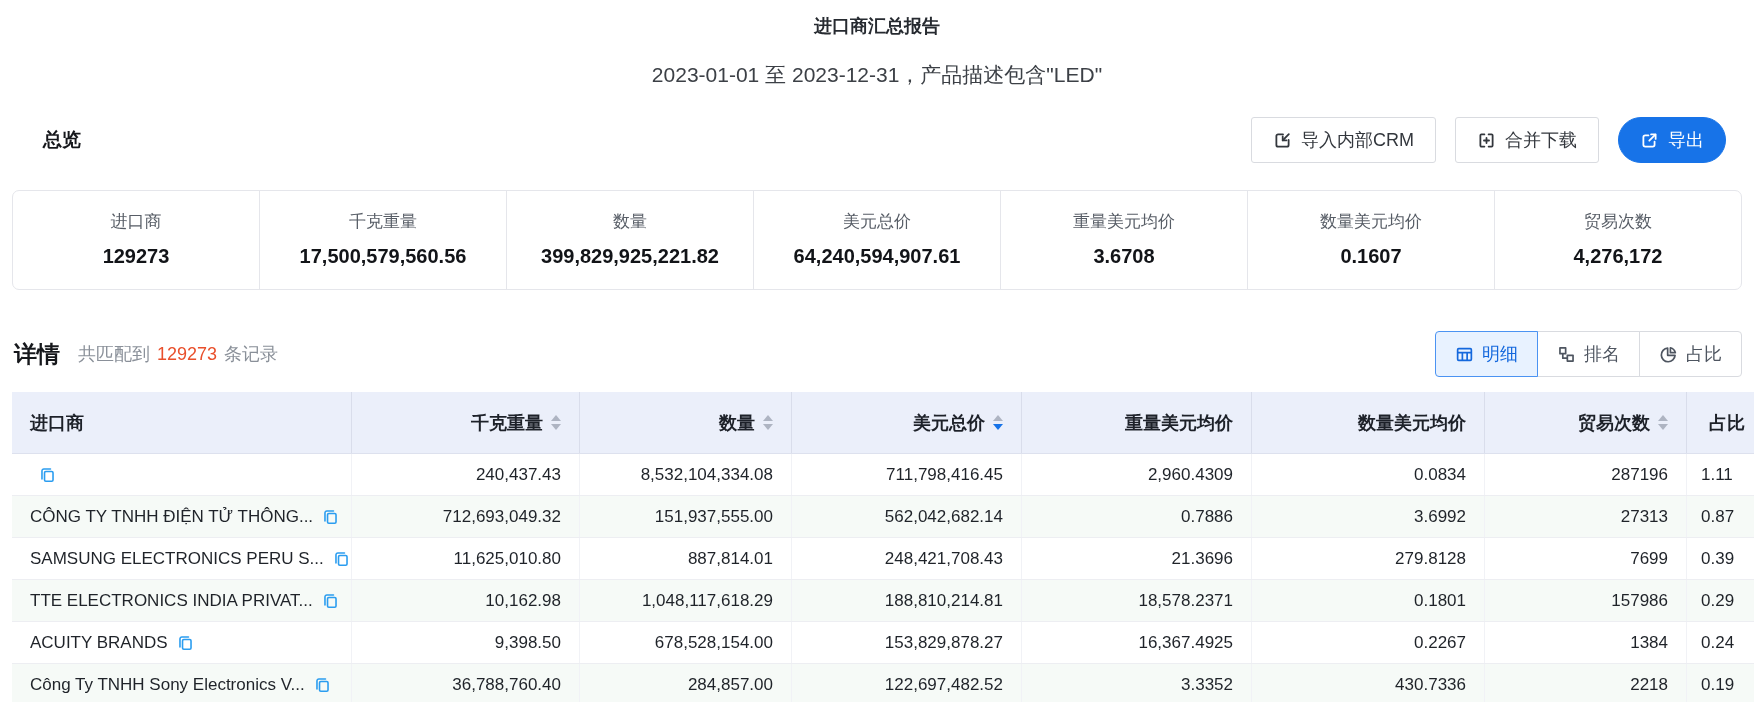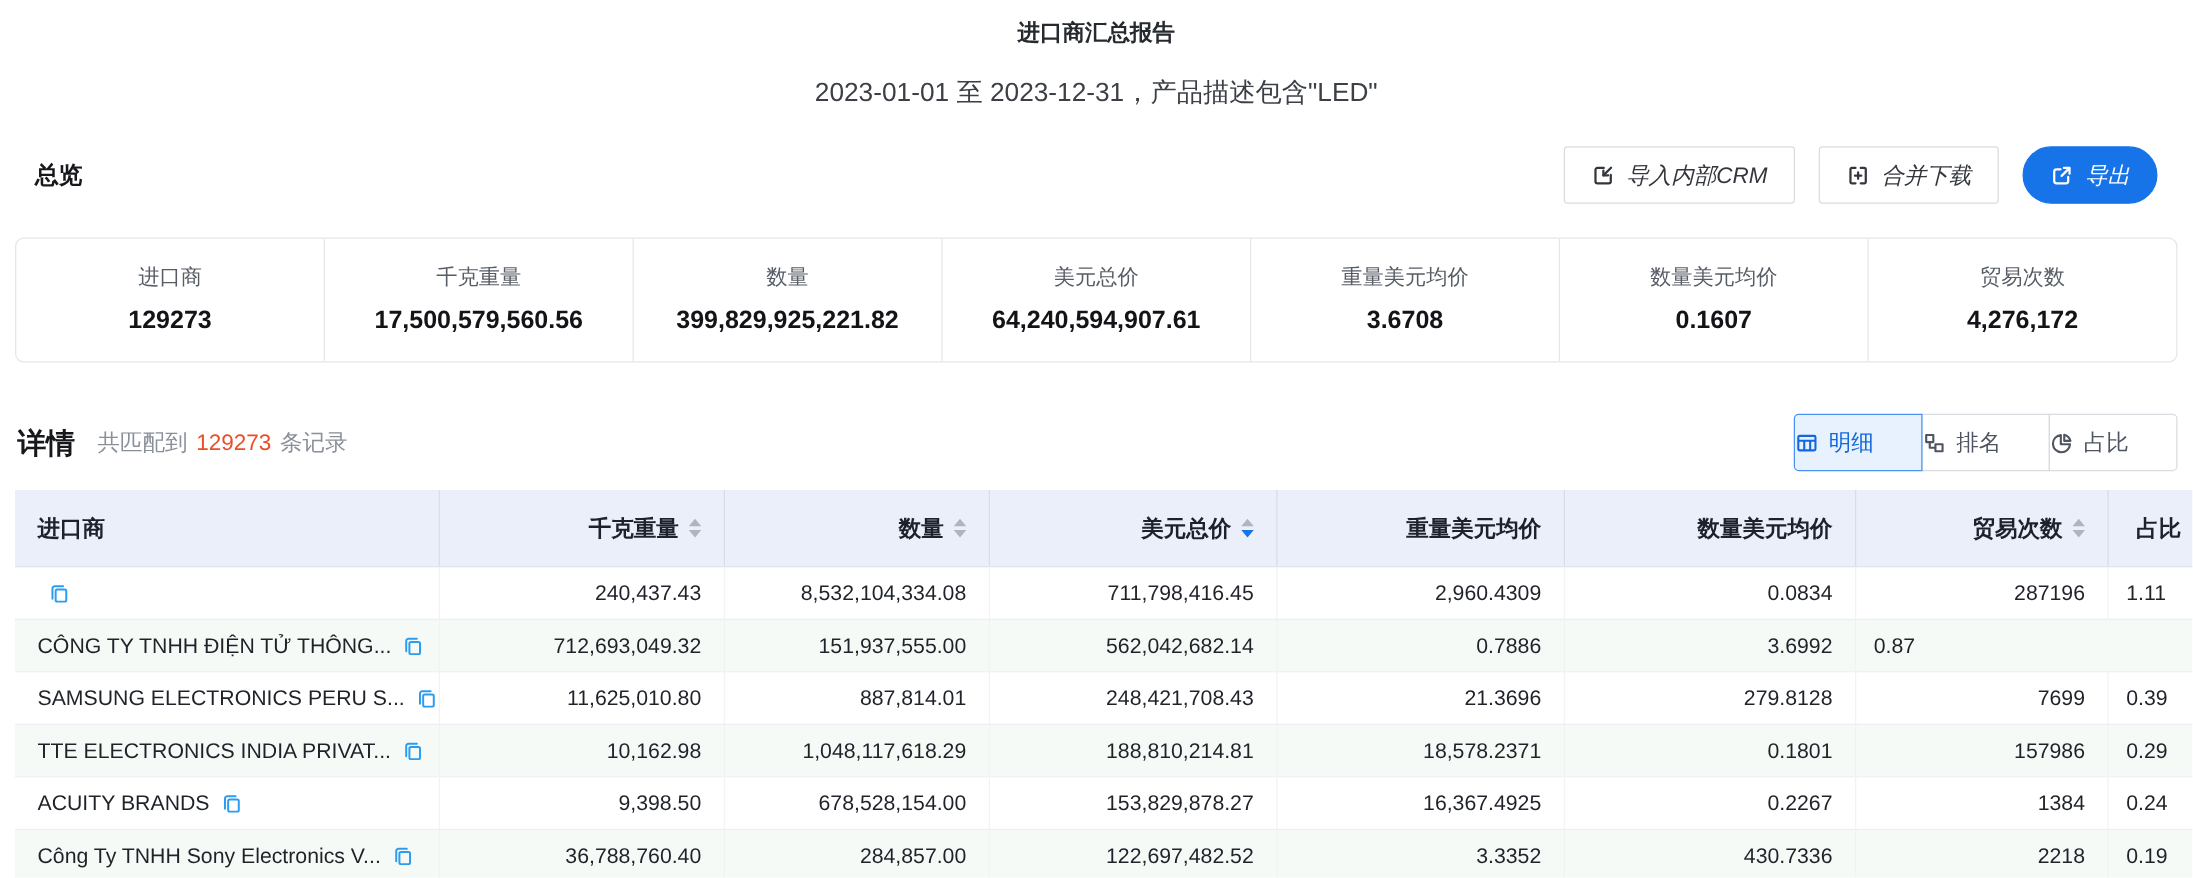--- a/index.html
+++ b/index.html
@@ -8,27 +8,27 @@
     font-family:"Liberation Sans","DejaVu Sans",sans-serif;
     color:#1f2329;-webkit-font-smoothing:antialiased;
   }
   .page{width:1754px;height:702px;position:relative;}
 
   
   .report-title{margin-top:8px;text-align:center;font-size:18px;font-weight:600;color:#262a30;line-height:36px;}
   .report-subtitle{margin-top:16px;text-align:center;font-size:21px;color:#3c4046;line-height:30px;}
 
   
-  .toolbar{margin-top:26px;padding:0 28px;height:48px;display:flex;align-items:center;}
+  .toolbar{margin-top:26px;padding:0 28px;height:48px;display:flex;align-items:center;margin-left:15px;}
   .section-label{font-size:19px;font-weight:bold;color:#16181c;}
   .toolbar-spacer{flex:1;}
   .btn{
     height:46px;display:inline-flex;align-items:center;justify-content:center;gap:9px;
     padding:0 21px;border:1px solid #d9dbe0;border-radius:3px;background:#fff;
-    font-size:18px;color:#33373d;cursor:pointer;box-sizing:border-box;white-space:nowrap;font-style:italic;
+    font-size:18px;color:#33373d;cursor:pointer;box-sizing:border-box;white-space:nowrap;
   }
   .btn + .btn{margin-left:19px;}
   .btn.primary{background:#1773e8;border-color:#1773e8;color:#fff;border-radius:23px;}
   .btn svg{flex:none;}
 
   
   .stats-card{
     margin:26px 12px 0 12px;height:100px;border:1px solid #e5e6eb;border-radius:7px;
     display:flex;align-items:stretch;box-sizing:border-box;background:#fff;
   }
@@ -38,21 +38,21 @@
   .stat-value{margin-top:12px;font-size:20px;font-weight:bold;color:#121418;line-height:24px;white-space:nowrap;}
 
   
   .details-bar{margin-top:40px;padding:0 12px 0 14px;height:48px;display:flex;align-items:center;}
   .details-label{font-size:23px;font-weight:bold;color:#16181c;}
   .match-text{margin-left:18px;font-size:18px;color:#8a9099;}
   .match-count{color:#e94f2b;margin:0 7px;}
   .details-spacer{flex:1;}
   .tab-group{display:flex;}
   .tab{
-    width:103px;height:46px;display:flex;align-items:center;justify-content:flex-start;gap:8px;
+    width:103px;height:46px;display:flex;align-items:center;justify-content:center;gap:8px;
     border:1px solid #d9dbe0;background:#fff;color:#4e5560;font-size:18px;cursor:pointer;
     box-sizing:border-box;margin-left:-1px;position:relative;
   }
   .tab:first-child{margin-left:0;border-radius:4px 0 0 4px;}
   .tab:last-child{border-radius:0 4px 4px 0;}
   .tab.active{background:#e8f2ff;border-color:#4b93f2;color:#1468dd;z-index:2;}
 
   
   .table-wrap{margin:14px 0 0 12px;width:1742px;overflow:hidden;}
   .tr{display:flex;width:1815px;}
@@ -280,20 +280,21 @@
                 <rect x="5.2" y="5.2" width="8" height="9.2" rx="1.2"></rect>
                 <path d="M10.8 2.8 H4.6 A1.8 1.8 0 0 0 2.8 4.6 v7.6"></path>
               </svg>
             </span>
           </div>
           <div class="td c1 ar">712,693,049.32</div>
           <div class="td c2 ar">151,937,555.00</div>
           <div class="td c3 ar">562,042,682.14</div>
           <div class="td c4 ar">0.7886</div>
           <div class="td c5 ar">3.6992</div>
+          <div class="td c6 ar">27313</div>
           <div class="td c7 vcell">0.87</div>
         </div>
 
         <div class="tr trow">
           <div class="td c0 al">
             <span class="importer-name">SAMSUNG ELECTRONICS PERU S...</span>
             <span class="copy-btn">
               <svg viewBox="0 0 16 16" width="17" height="17" fill="none" stroke="#2b9df0" stroke-width="1.5" stroke-linecap="round" stroke-linejoin="round">
                 <rect x="5.2" y="5.2" width="8" height="9.2" rx="1.2"></rect>
                 <path d="M10.8 2.8 H4.6 A1.8 1.8 0 0 0 2.8 4.6 v7.6"></path>

